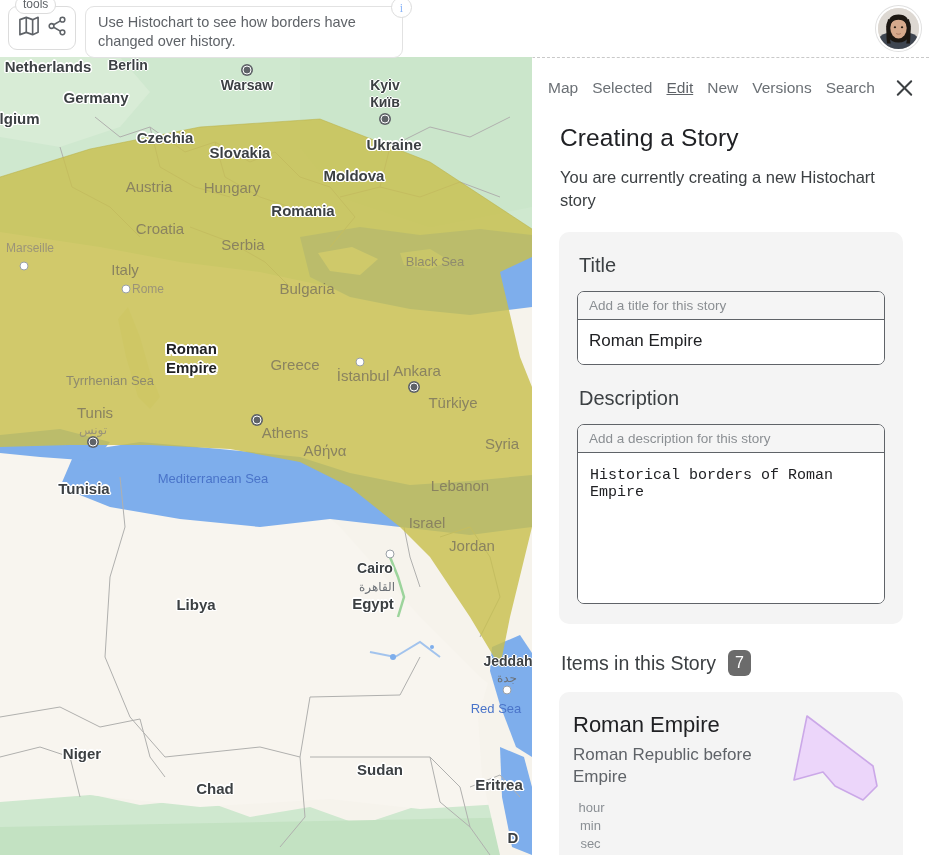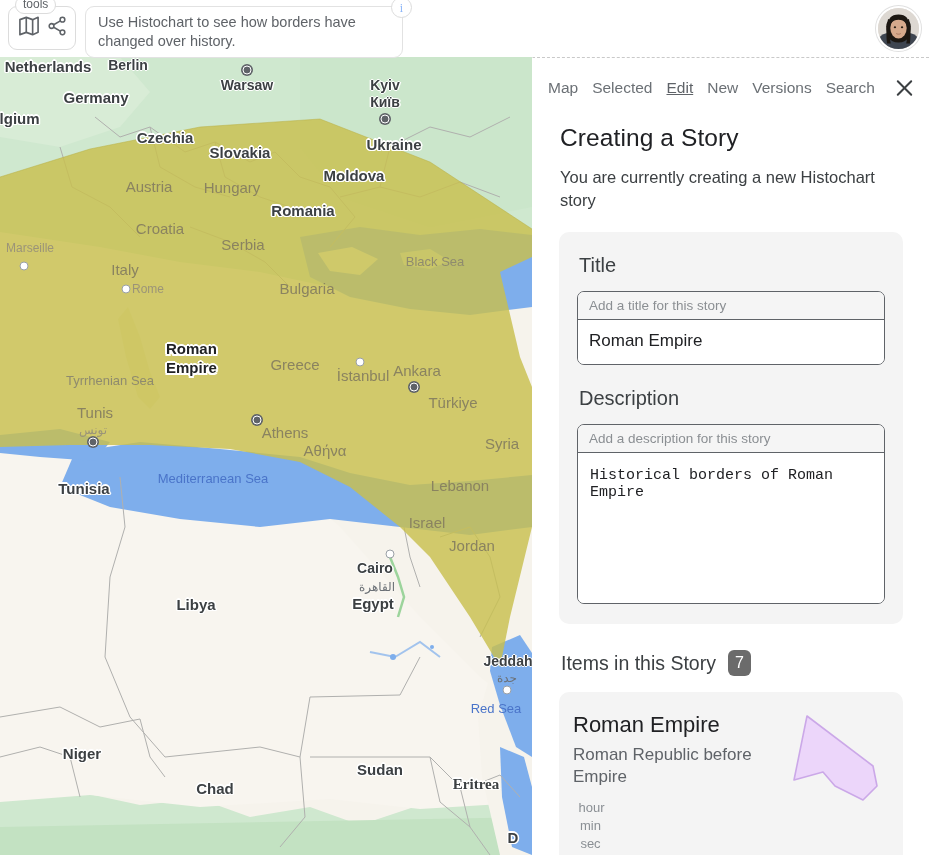--- a/index.html
+++ b/index.html
@@ -327,21 +327,21 @@
     <div class="map-label lbl-arabic" style="left:377px; top:530px;">القاهرة</div>
     <div class="map-label lbl-country" style="left:373px; top:546px;">Egypt</div>
     <div class="map-label lbl-country" style="left:196px; top:547px;">Libya</div>
     <div class="map-label lbl-city-b" style="left:508px; top:604px;">Jeddah</div>
     <div class="map-label lbl-arabic" style="left:507px; top:621px;">جدة</div>
     <div class="city-dot hollow" style="left:507px; top:633px;"></div>
     <div class="map-label lbl-sea" style="left:496px; top:651px;">Red Sea</div>
     <div class="map-label lbl-country" style="left:82px; top:696px;">Niger</div>
     <div class="map-label lbl-country" style="left:215px; top:731px;">Chad</div>
     <div class="map-label lbl-country" style="left:380px; top:712px;">Sudan</div>
-    <div class="map-label lbl-country" style="left:476px; top:727px;font-family:Liberation Serif, serif;">Eritrea</div>
+    <div class="map-label lbl-country" style="left:499px; top:727px;">Eritrea</div>
 
     <div class="map-label lbl-country" style="left:513px; top:780px;">D</div>
     <div class="map-label lbl-sea-muted" style="left:435px; top:204px;">Black Sea</div>
 
     <div class="lbl-roman-empire" style="left:166px; top:282px;">
       <div>Roman</div>
       <div>Empire</div>
     </div>
   </div>
 

